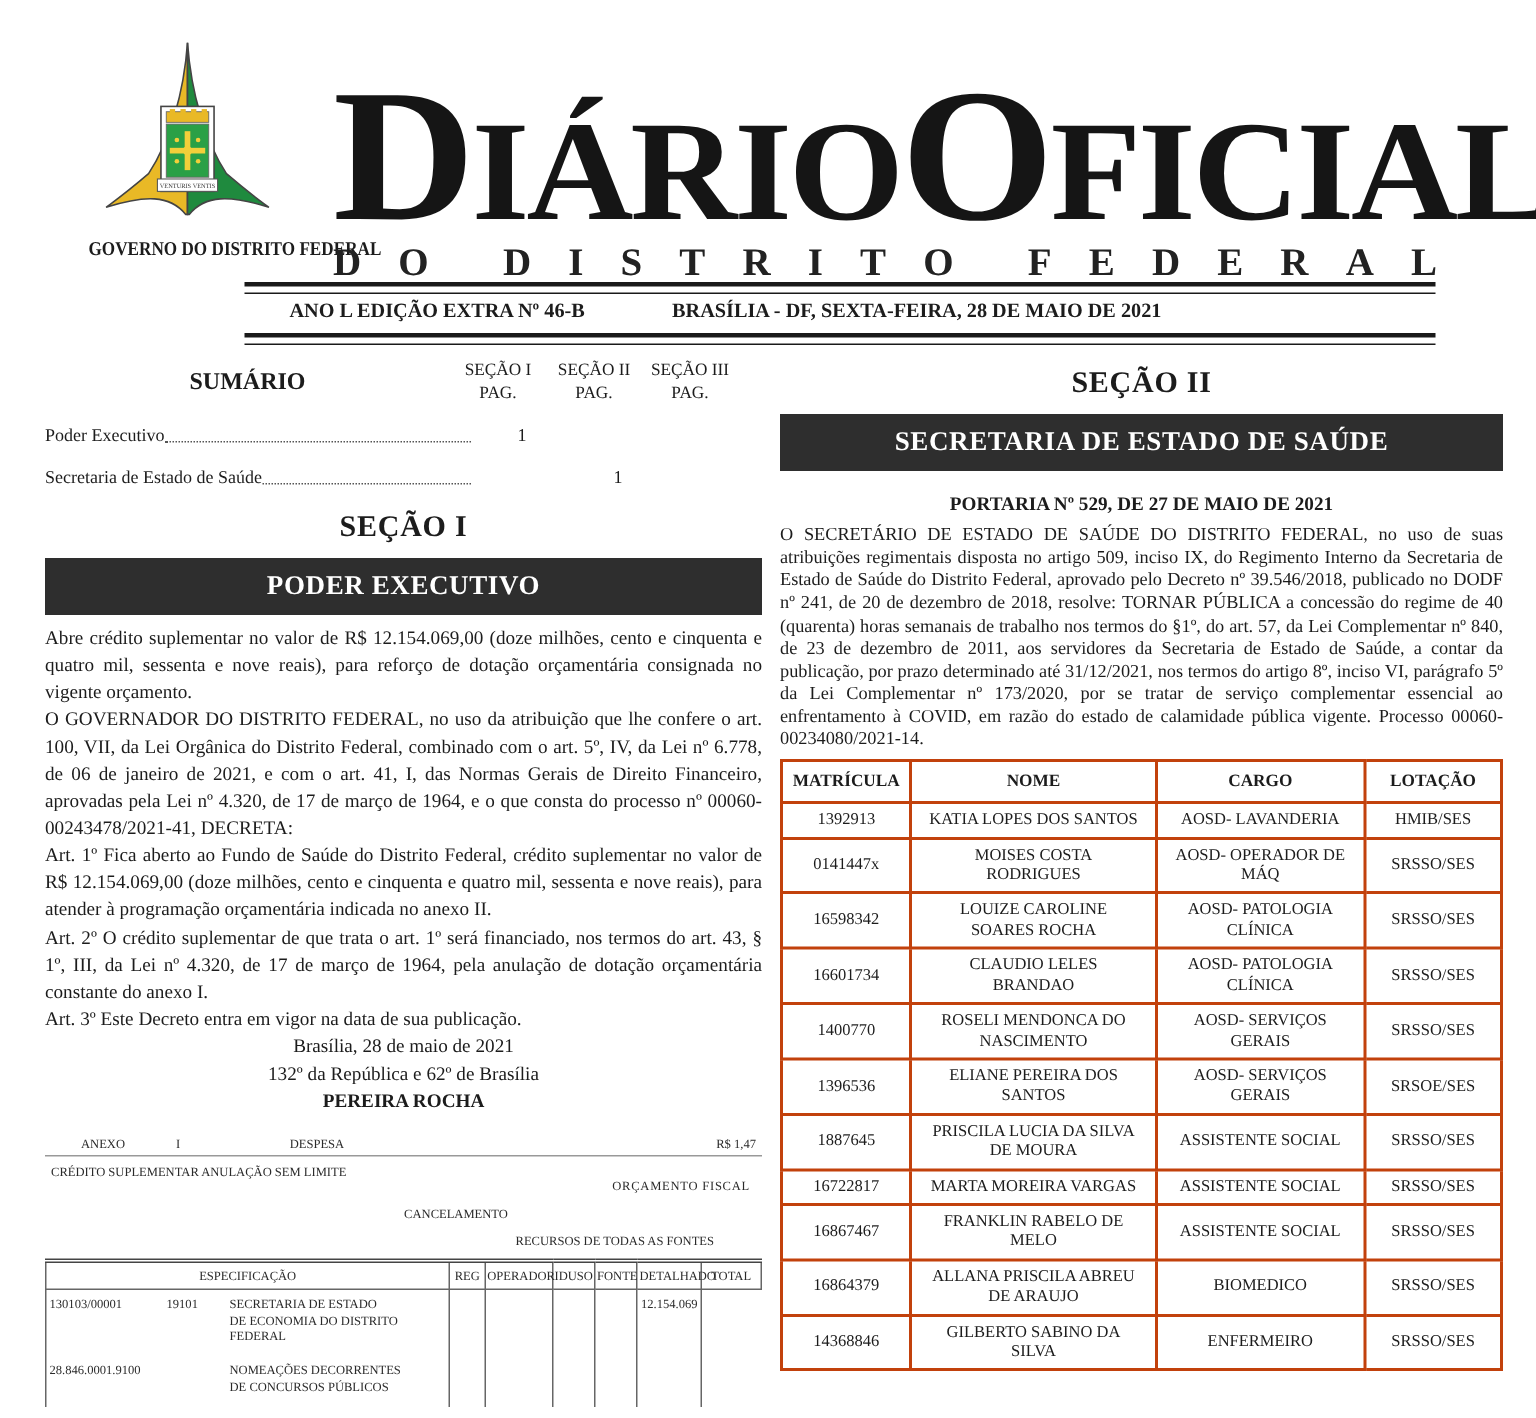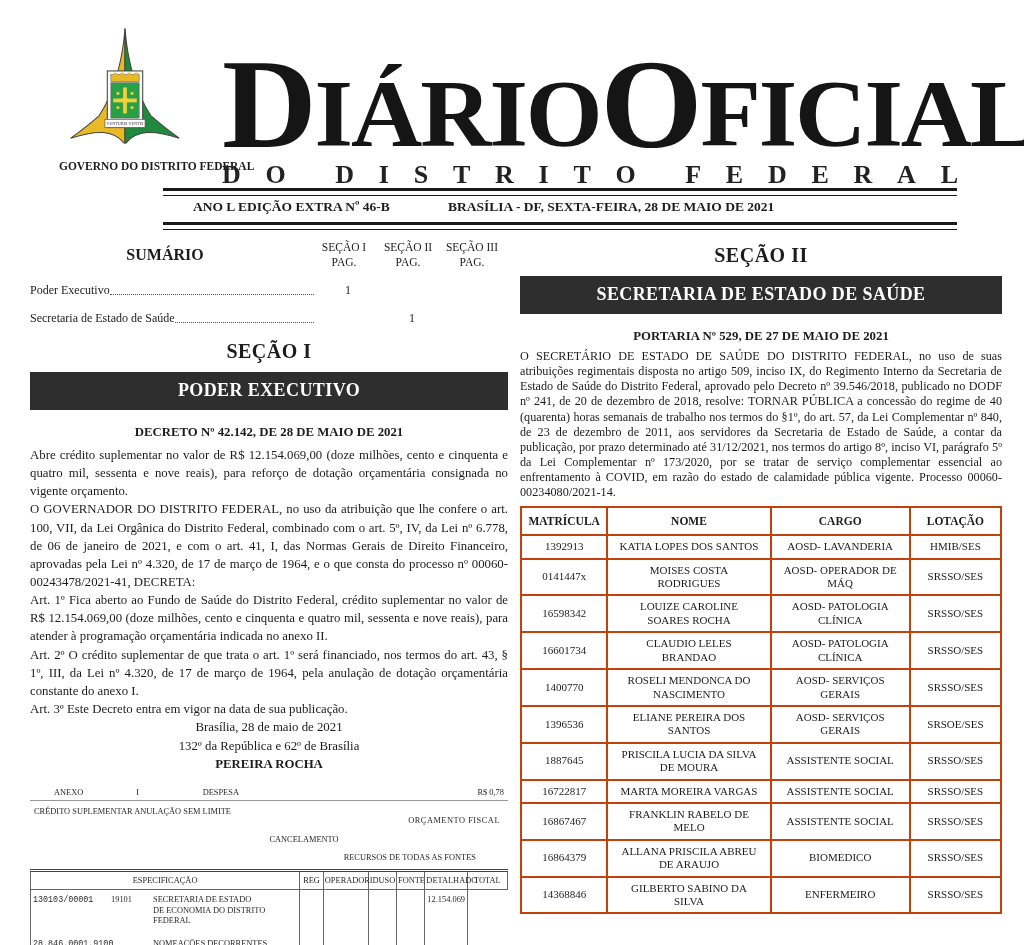--- a/index.html
+++ b/index.html
@@ -37,21 +37,21 @@
   .rule-bottom{top:222px;}
   .edition-line{position:absolute;left:163px;top:197px;width:794px;height:22px;
     font-weight:bold;font-size:13.5px;}
   .edition-no{position:absolute;left:10px;top:2px;margin-left:20px;}
   .edition-date{position:absolute;left:285px;top:2px;}
   
   .col-left{position:absolute;left:30px;top:240px;width:478px;}
   .col-right{position:absolute;left:520px;top:244px;width:482px;}
   
   .summary{position:relative;font-size:12px;}
-  .summary-head{display:flex;gap:12px;}
+  .summary-head{display:flex;}
   .summary-title{width:270px;text-align:center;font-weight:bold;font-size:16px;padding-top:6px;}
   .summary-cols{display:flex;width:192px;text-align:center;font-size:11.5px;}
   .summary-col{width:64px;line-height:1.3;}
   .summary-row{display:flex;align-items:flex-end;margin-top:13px;}
   .summary-label{white-space:nowrap;}
   .summary-leader{flex:1;border-bottom:1.6px dotted #555;margin:0 2px 3px 0;}
   .summary-pages{display:flex;width:192px;text-align:center;}
   .summary-page{width:64px;}
   
   .section-heading{text-align:center;font-weight:bold;font-size:20px;letter-spacing:0.5px;margin-top:14px;}
@@ -60,40 +60,40 @@
     font-weight:bold;font-size:18px;letter-spacing:0.4px;
     padding:8px 0 9px 0;
   }
   .doc-title{text-align:center;font-weight:bold;font-size:12.8px;margin-top:15px;}
   .doc-body p{margin:0;text-align:justify;font-size:12.8px;line-height:1.42;}
   .doc-body{margin-top:6px;}
   .sig-line{text-align:center;font-size:12.8px;line-height:1.45;}
   .sig-name{font-weight:bold;}
   
   .annex{margin-top:14px;font-size:8.4px;color:#2a2a2a;}
-  .annex-line1{display:flex;padding:0 4px 3px 24px;gap:19px;}
+  .annex-line1{display:flex;padding:0 4px 3px 24px;}
   .annex-line1 .a-num{margin-left:34px;}
   .annex-line1 .a-type{margin-left:auto;margin-right:175px;}
   .annex-line1 .a-unit{margin-left:auto;}
   .annex-hr{border-top:1px solid #999;}
   .annex-line2{display:flex;padding:6px 8px 0 4px;flex-direction:column;}
   .annex-line2 .a-right{margin-left:auto;letter-spacing:0.5px;text-align:right;}
   .annex-cancel{text-align:center;padding:10px 0 0 70px;}
   .annex-resources{text-align:right;padding:9px 32px 7px 0;}
   table.annex-table{border-collapse:collapse;width:100%;table-layout:fixed;}
   table.annex-table th,table.annex-table td{
     border-left:1px solid #666;border-right:1px solid #666;
     font-weight:normal;padding:2px 2px;vertical-align:top;
   }
   table.annex-table thead th{
     border-top:3px double #444;border-bottom:1px solid #666;
     text-align:center;padding:4px 1px;font-size:8.4px;
   }
   table.annex-table .spec-cell{display:flex;}
-  table.annex-table .spec-code1{width:78px;flex:none;font-family:Liberation Mono, monospace;}
+  table.annex-table .spec-code1{width:78px;flex:none;}
   table.annex-table .spec-code2{width:42px;flex:none;}
   table.annex-table .spec-lines{flex:1;}
   table.annex-table td{font-size:8.4px;line-height:1.28;}
   table.annex-table td.total-cell{text-align:right;padding-right:4px;}
   table.annex-table tr.annex-row td{padding-top:5px;padding-bottom:7px;}
   
   .portaria-body{margin-top:5px;text-align:justify;font-size:12.2px;line-height:1.24;}
   
   table.ses-table{border-collapse:collapse;width:100%;margin-top:6px;table-layout:fixed;}
   table.ses-table th,table.ses-table td{
@@ -218,40 +218,39 @@
             <span class="summary-page"></span>
             <span class="summary-page">1</span>
             <span class="summary-page"></span>
           </span>
         </div>
       </div>
   </div>
 
   <div class="section-heading">SEÇÃO I</div>
   <div class="banner">PODER EXECUTIVO</div>
-  <div class="doc-title">DECRETO Nº 42.142, DE 28 DE MAIO DE 2021</div>
 
   <div class="doc-body" id="decree-body">
       <p>Abre crédito suplementar no valor de R$ 12.154.069,00 (doze milhões, cento e cinquenta e quatro mil, sessenta e nove reais), para reforço de dotação orçamentária consignada no vigente orçamento.</p>
       <p>O GOVERNADOR DO DISTRITO FEDERAL, no uso da atribuição que lhe confere o art. 100, VII, da Lei Orgânica do Distrito Federal, combinado com o art. 5º, IV, da Lei nº 6.778, de 06 de janeiro de 2021, e com o art. 41, I, das Normas Gerais de Direito Financeiro, aprovadas pela Lei nº 4.320, de 17 de março de 1964, e o que consta do processo nº 00060-00243478/2021-41, DECRETA:</p>
       <p>Art. 1º Fica aberto ao Fundo de Saúde do Distrito Federal, crédito suplementar no valor de R$ 12.154.069,00 (doze milhões, cento e cinquenta e quatro mil, sessenta e nove reais), para atender à programação orçamentária indicada no anexo II.</p>
       <p>Art. 2º O crédito suplementar de que trata o art. 1º será financiado, nos termos do art. 43, § 1º, III, da Lei nº 4.320, de 17 de março de 1964, pela anulação de dotação orçamentária constante do anexo I.</p>
       <p>Art. 3º Este Decreto entra em vigor na data de sua publicação.</p>
     </div>
 
   <div class="sig-line">Brasília, 28 de maio de 2021</div>
   <div class="sig-line">132º da República e 62º de Brasília</div>
   <div class="sig-line sig-name">PEREIRA ROCHA</div>
 
   <div class="annex">
     <div class="annex-line1">
       <span>ANEXO</span>
       <span class="a-num">I</span>
       <span class="a-type">DESPESA</span>
-      <span class="a-unit">R$ 0,78</span>
+      <span class="a-unit">R$ 1,47</span>
     </div>
     <div class="annex-hr"></div>
     <div class="annex-line2">
       <span>CRÉDITO SUPLEMENTAR ANULAÇÃO SEM LIMITE</span>
       <span class="a-right">ORÇAMENTO  FISCAL</span>
     </div>
     <div class="annex-cancel">CANCELAMENTO</div>
     <div class="annex-resources">RECURSOS DE TODAS AS FONTES</div>
 
     <table class="annex-table">

